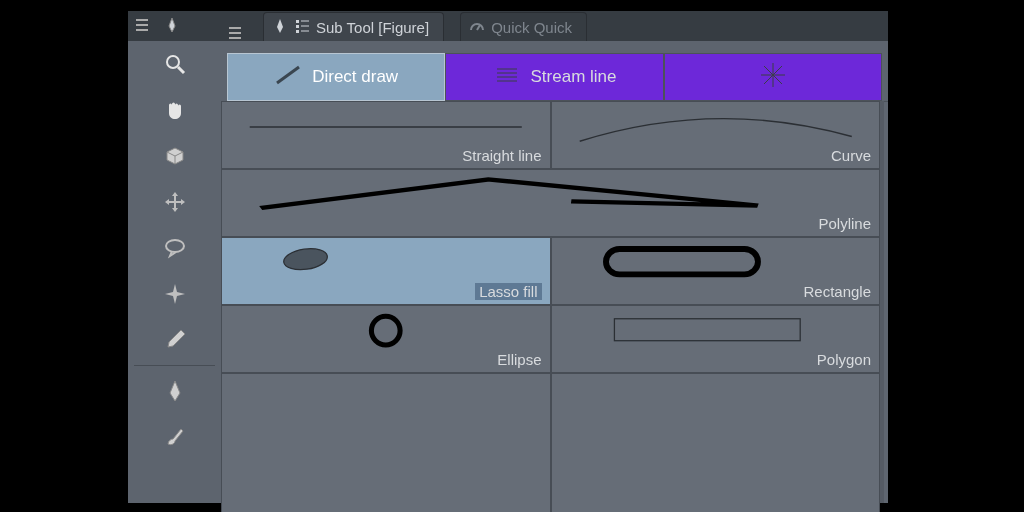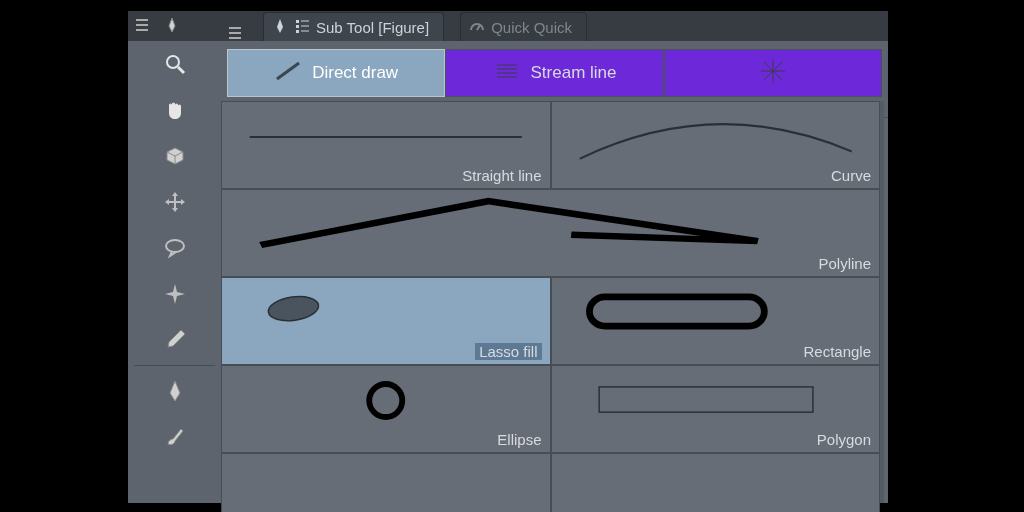--- a/index.html
+++ b/index.html
@@ -9,27 +9,27 @@
 #toolbar{position:absolute;left:0;top:30px;width:93px;bottom:0;background:#5d646e;border-right:1px solid #4c5259;}
 #toolbar .tool{height:46px;display:flex;align-items:center;justify-content:center;cursor:pointer;}
 #toolbar .tool svg{width:24px;height:24px;}
 #toolbar hr{border:none;border-top:1px solid #474d55;margin:2px 6px;}
 
 #top-tabs{position:absolute;left:93px;top:0;right:0;height:30px;background:#363c42;display:flex;align-items:flex-end;}
 .top-tab{height:28px;padding:0 14px 0 8px;display:flex;align-items:center;gap:6px;border:1px solid #2a2e33;border-bottom:none;background:#3f454c;margin-left:16px;color:#cfd3d8;border-radius:4px 4px 0 0;}
 .top-tab.inactive{background:#363c42;color:#7f868e;}
 .top-tab svg{width:16px;height:16px;}
 
-#cat-row{position:absolute;left:93px;top:30px;right:0;height:60px;background:#5d646e;display:flex;align-items:flex-start;padding:8px 6px;gap:0;border-bottom:1px solid #4c5259;}
+#cat-row{position:absolute;left:93px;top:30px;right:0;height:60px;background:#5d646e;display:flex;align-items:flex-end;padding:0 6px;gap:0;border-bottom:1px solid #4c5259;}
 .cat{flex:1;height:46px;border:1px solid #4c5259;background:#6d28d9;display:flex;align-items:center;justify-content:center;gap:10px;cursor:pointer;font-size:17px;}
 .cat.active{background:#8aa7bf;border-color:#b8c6d2;color:#fff;}
 .cat svg{width:28px;height:28px;}
 
 #grid{position:absolute;left:93px;top:90px;right:4px;bottom:0;border-right:4px solid #555b64;}
-.row{display:flex;height:88px;}
+.row{display:flex;height:68px;}
 .cell{flex:1;position:relative;border:1px solid #474d55;background:#666d77;cursor:pointer;overflow:hidden;}
 .cell.active{background:#8aa7bf;}
 .cell .label{position:absolute;right:8px;bottom:4px;font-size:15px;}
 .cell .label.active-lbl{background:#5e7994;padding:0 4px;margin-left:40px;}
 .cell .preview{position:absolute;left:18px;top:6px;right:18px;bottom:22px;}
 .row.filler .cell{background:#666d77;}
 
 .hdr-ico{width:16px;height:16px;margin:6px 4px 0 6px;display:inline-block;}
 </style>
 </head>

